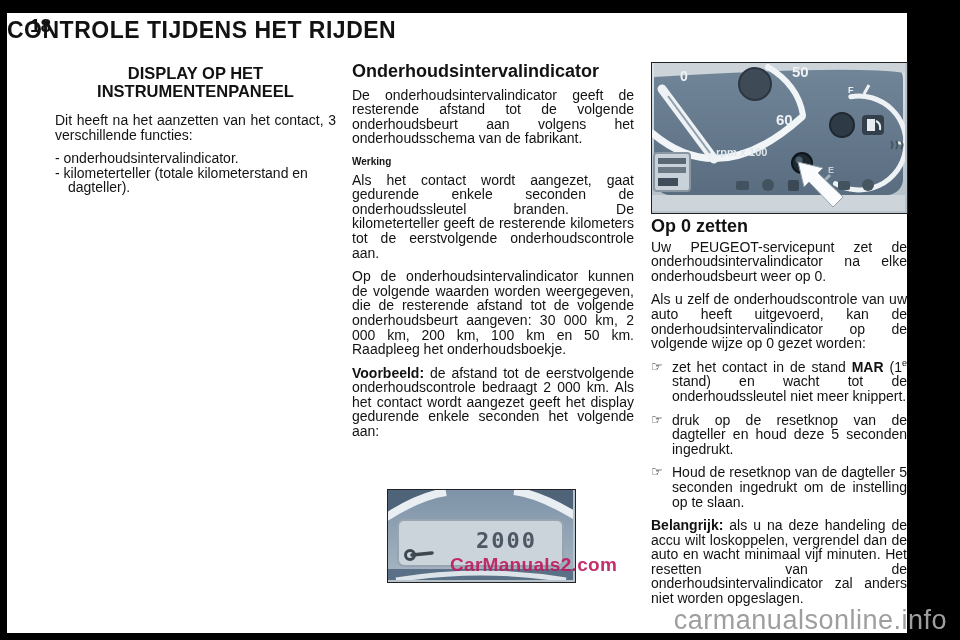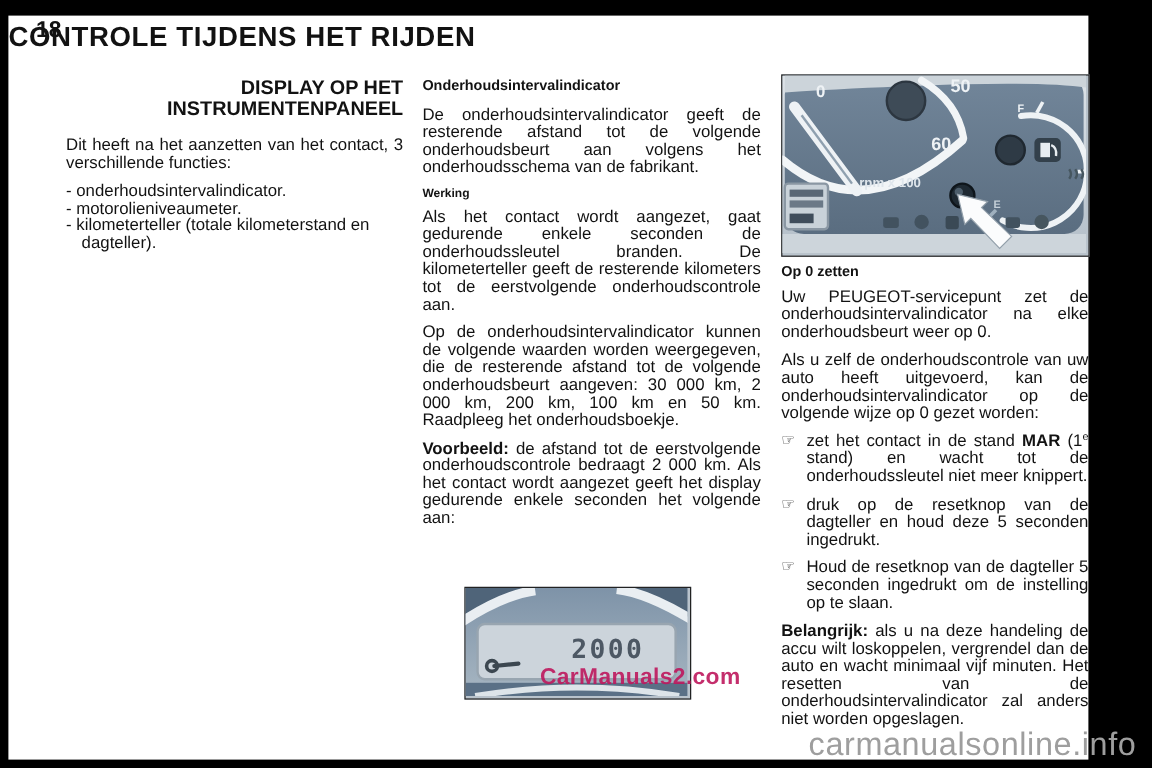--- a/index.html
+++ b/index.html
@@ -13,22 +13,22 @@
 
   .pagenum{position:absolute;left:30px;top:15px;font-size:19px;font-weight:bold;}
   .title{position:absolute;left:7px;top:17px;width:900px;
          font-size:23px;font-weight:bold;letter-spacing:.5px;}
 
   .col{position:absolute;font-size:14px;line-height:14.6px;text-align:justify;}
   .col1{left:55px;top:64px;width:281px;}
   .col2{left:352px;top:64px;width:282px;}
   .col3{left:651px;top:219px;width:256px;}
 
-  .h1{font-size:16.5px;font-weight:bold;line-height:18px;text-align:right;margin:0 0 13px;}
-  .h2{font-size:12px;font-weight:bold;text-align:left;margin:0 0 9px;}
+  .h1{font-size:16.5px;font-weight:bold;line-height:18px;text-align:center;margin:0 0 13px;}
+  .h2{font-size:18px;font-weight:bold;text-align:left;margin:0 0 9px;}
   .h3{font-size:10px;font-weight:bold;text-align:left;margin:8px 0 3px;}
   .col p{margin:0 0 9px;}
   .dashitem{padding-left:13px;text-indent:-13px;text-align:left;margin:0;}
   .b{font-weight:bold;}
   sup{font-size:9px;line-height:0;}
   .bullet{display:flex;margin:0 0 9px;}
   .hand{flex:none;width:21px;font-size:13px;}
   .btxt{flex:1;text-align:justify;}
 
   .fig{position:absolute;border:1px solid #222;background:#b9c3cc;}
@@ -56,21 +56,20 @@
   <div class="bar bar-right"></div>
   <div class="bar bar-bottom"></div>
 
   <div class="pagenum">18</div>
   <div class="title">CONTROLE TIJDENS HET RIJDEN</div>
 
   <div class="col col1">
     <div class="h1">DISPLAY OP HET INSTRUMENTENPANEEL</div>
     <p>Dit heeft na het aanzetten van het contact, 3 verschillende functies:</p>
     <div class="dashitem">- onderhoudsintervalindicator.</div>
-    <div class="dashitem">- motorolieniveaumeter.</div>
     <div class="dashitem">- kilometerteller (totale kilometerstand en dagteller).</div>
   </div>
 
   <div class="col col2">
     <div class="h2">Onderhoudsintervalindicator</div>
     <p>De onderhoudsintervalindicator geeft de resterende afstand tot de volgende onderhoudsbeurt aan volgens het onderhoudsschema van de fabrikant.</p>
     <div class="h3">Werking</div>
     <p>Als het contact wordt aangezet, gaat gedurende enkele seconden de onderhoudssleutel branden. De kilometerteller geeft de resterende kilometers tot de eerstvolgende onderhoudscontrole aan.</p>
     <p>Op de onderhoudsintervalindicator kunnen de volgende waarden worden weergegeven, die de resterende afstand tot de volgende onderhoudsbeurt aangeven: 30 000 km, 2 000 km, 200 km, 100 km en 50 km. Raadpleeg het onderhoudsboekje.</p>
     <p><span class="b">Voorbeeld:</span><span> de afstand tot de eerstvolgende onderhoudscontrole bedraagt 2 000 km. Als het contact wordt aangezet geeft het display gedurende enkele seconden het volgende aan:</span></p>

